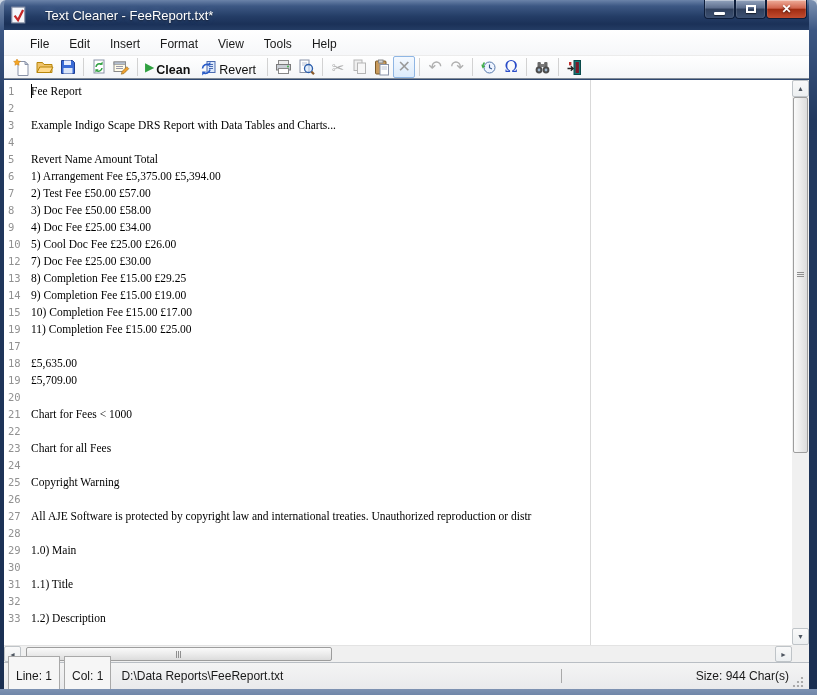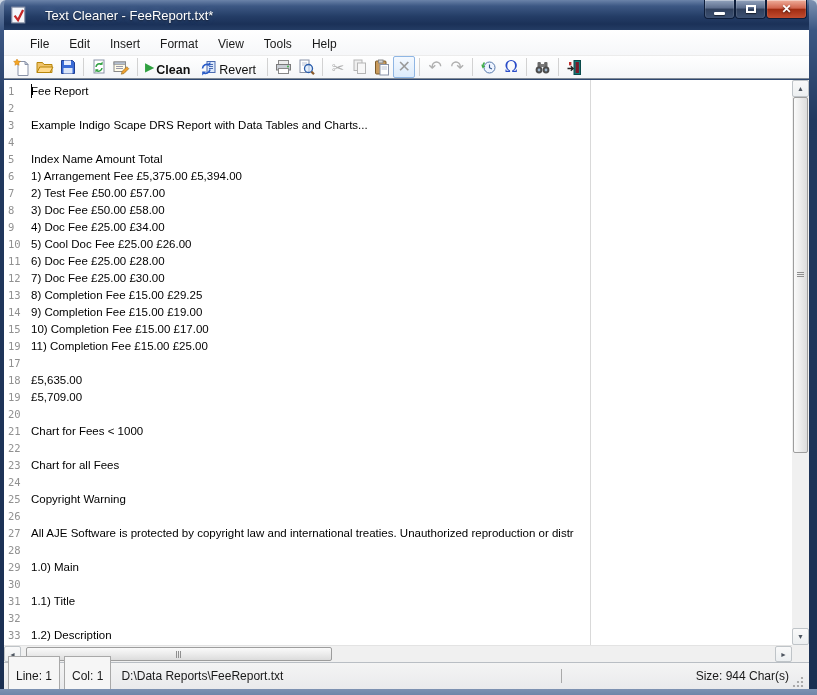--- a/index.html
+++ b/index.html
@@ -49,21 +49,21 @@
   .uglyph{font-size:14px;line-height:1;}
   .gray{color:#b0b0b0;}
   
   .editor{
     position:absolute;left:0;top:80px;width:805px;height:565px;background:#fff;overflow:hidden;
   }
   .margin-line{position:absolute;left:586px;top:0;width:1px;height:565px;background:#d9d9d9;}
   .ed-surface{position:absolute;left:0;top:0;width:788px;height:565px;overflow:hidden;padding-top:3px;}
   .ed-line{height:17px;white-space:pre;display:flex;}
   .ln{flex:0 0 27px;padding-left:4px;font-family:"DejaVu Sans Mono",monospace;font-size:10.5px;color:#919191;line-height:17px;}
-  .lt{font-family:Liberation Sans, sans-serif;font-size:11.5px;color:#000;line-height:17px;white-space:pre;}
+  .lt{font-family:Liberation Serif, serif;font-size:11.5px;color:#000;line-height:17px;white-space:pre;}
   .caret{position:absolute;left:27px;top:4px;width:1px;height:14px;background:#000;}
   
   .vscroll{position:absolute;right:0;top:80px;width:17px;height:565px;background:#f0f0f0;}
   .hscroll{position:absolute;left:0;top:645px;width:788px;height:17px;background:#f0f0f0;border-top:1px solid #e3e3e3;}
   .sb-corner{position:absolute;left:788px;top:645px;width:17px;height:17px;background:#f0f0f0;}
   .sb-btn{position:absolute;background:linear-gradient(180deg,#f9f9f9,#eceff1);border:1px solid #bfc4c8;border-radius:2px;
     display:flex;align-items:center;justify-content:center;color:#4d5560;font-size:7px;line-height:1;}
   .sb-btn.v{left:0;width:17px;height:17px;}
   .sb-btn.h{top:0;width:17px;height:16px;}
   .vthumb{position:absolute;left:1px;top:17px;width:15px;height:356px;border:1px solid #9d9d9d;border-radius:2px;
@@ -276,21 +276,21 @@
           <span class="lt">Example Indigo Scape DRS Report with Data Tables and Charts...</span>
         </div>
 
         <div class="ed-line">
           <span class="ln">4</span>
           <span class="lt"></span>
         </div>
 
         <div class="ed-line">
           <span class="ln">5</span>
-          <span class="lt">Index Name Amount Total</span>
+          <span class="lt">Revert Name Amount Total</span>
         </div>
 
         <div class="ed-line">
           <span class="ln">6</span>
           <span class="lt">1) Arrangement Fee £5,375.00 £5,394.00</span>
         </div>
 
         <div class="ed-line">
           <span class="ln">7</span>
           <span class="lt">2) Test Fee £50.00 £57.00</span>
@@ -304,24 +304,20 @@
         <div class="ed-line">
           <span class="ln">9</span>
           <span class="lt">4) Doc Fee £25.00 £34.00</span>
         </div>
 
         <div class="ed-line">
           <span class="ln">10</span>
           <span class="lt">5) Cool Doc Fee £25.00 £26.00</span>
         </div>
 
-        <div class="ed-line">
-          <span class="ln">11</span>
-          <span class="lt">6) Doc Fee £25.00 £28.00</span>
-        </div>
 
         <div class="ed-line">
           <span class="ln">12</span>
           <span class="lt">7) Doc Fee £25.00 £30.00</span>
         </div>
 
         <div class="ed-line">
           <span class="ln">13</span>
           <span class="lt">8) Completion Fee £15.00 £29.25</span>
         </div>

